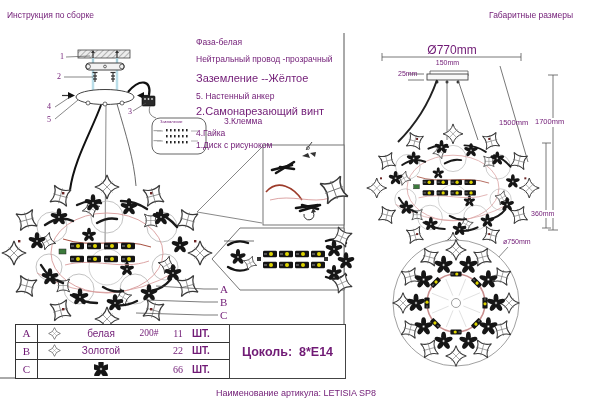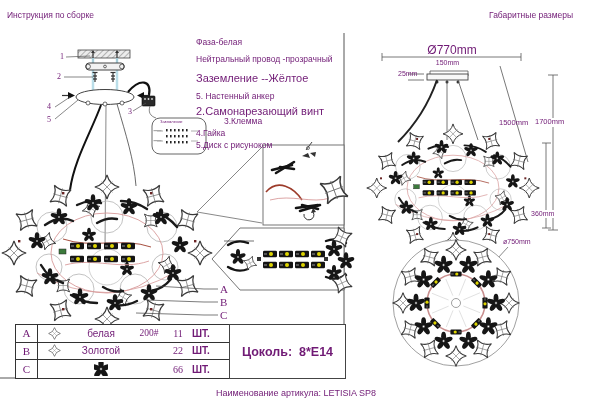--- a/index.html
+++ b/index.html
@@ -396,21 +396,21 @@
 <div class="txt" style="left:489px;top:11px;font-size:8.5px;">Габаритные размеры</div>
 
 <div class="txt" style="left:196px;top:38px;font-size:8.5px;">Фаза-белая</div>
 <div class="txt" style="left:196px;top:55px;font-size:8.5px;">Нейтральный провод -прозрачный</div>
 <div class="txt" style="left:196px;top:72px;font-size:11px;">Заземление --Жёлтое</div>
 
 <div class="txt" style="left:196px;top:92px;font-size:8.5px;">5. Настенный анкер</div>
 <div class="txt" style="left:196px;top:105px;font-size:11px;">2.Самонарезающий винт</div>
 <div class="txt" style="left:204px;top:117px;font-size:8.5px;margin-left:20px;">3.Клемма</div>
 <div class="txt" style="left:196px;top:129px;font-size:8.5px;">4.Гайка</div>
-<div class="txt" style="left:196px;top:141px;font-size:8.5px;">5.Диск с рисуноком</div>
+<div class="txt" style="left:196px;top:141px;font-size:8.5px;">1.Диск с рисуноком</div>
 
 <div class="txt serif" style="left:60px;top:52px;font-size:8px;">1</div>
 <div class="txt serif" style="left:57px;top:72px;font-size:8px;">2</div>
 <div class="txt serif" style="left:128px;top:107px;font-size:8px;">3</div>
 <div class="txt serif" style="left:47px;top:102px;font-size:8px;">4</div>
 <div class="txt serif" style="left:47px;top:115px;font-size:8px;">5</div>
 
 <div class="txt" style="left:160px;top:120px;font-size:4px;">Заземление</div>
 
 <div class="txt serif" style="left:220px;top:283px;font-size:11px;">A</div>

